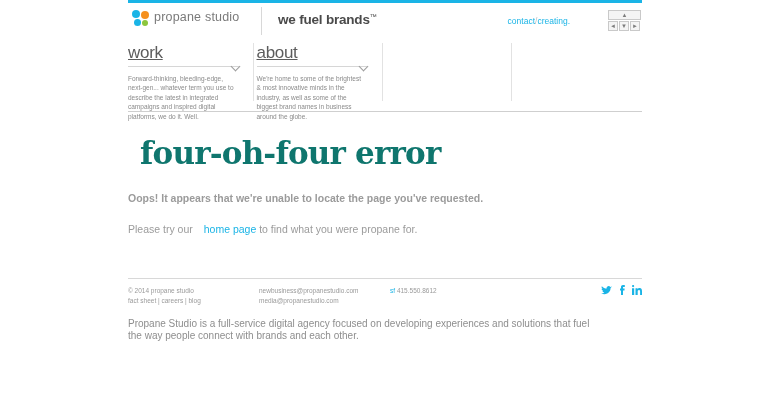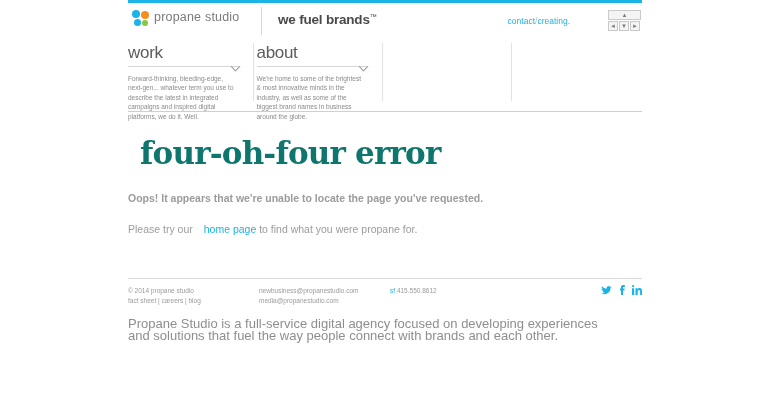--- a/index.html
+++ b/index.html
@@ -118,20 +118,21 @@
     padding-right: 18px;
     position: relative;
   }
   .nav-title {
     font-size: 17px;
     color: #5c5c5c;
     font-weight: normal;
     letter-spacing: -0.3px;
     margin: 0 0 4px 0;
     line-height: 19px;
+    text-decoration: underline;
   }
   .nav-rule {
     height: 1px;
     background: #d6d6d6;
     margin-bottom: 5px;
     position: relative;
   }
   .nav-rule::after {
     content: "";
     position: absolute;
@@ -219,21 +220,21 @@
     right: 0; top: -1px;
     display: flex;
     gap: 7px;
     align-items: center;
   }
   .social svg { display: block; }
   .blurb {
     position: absolute;
     left: 128px; top: 318px;
     width: 470px;
-    font-size: 13px;
+    font-size: 10px;
     line-height: 12px;
     color: #8e8e8e;
   }
 </style>
 </head>
 <body>
 
 <div class="page">
 
   <div class="topbar"></div>

